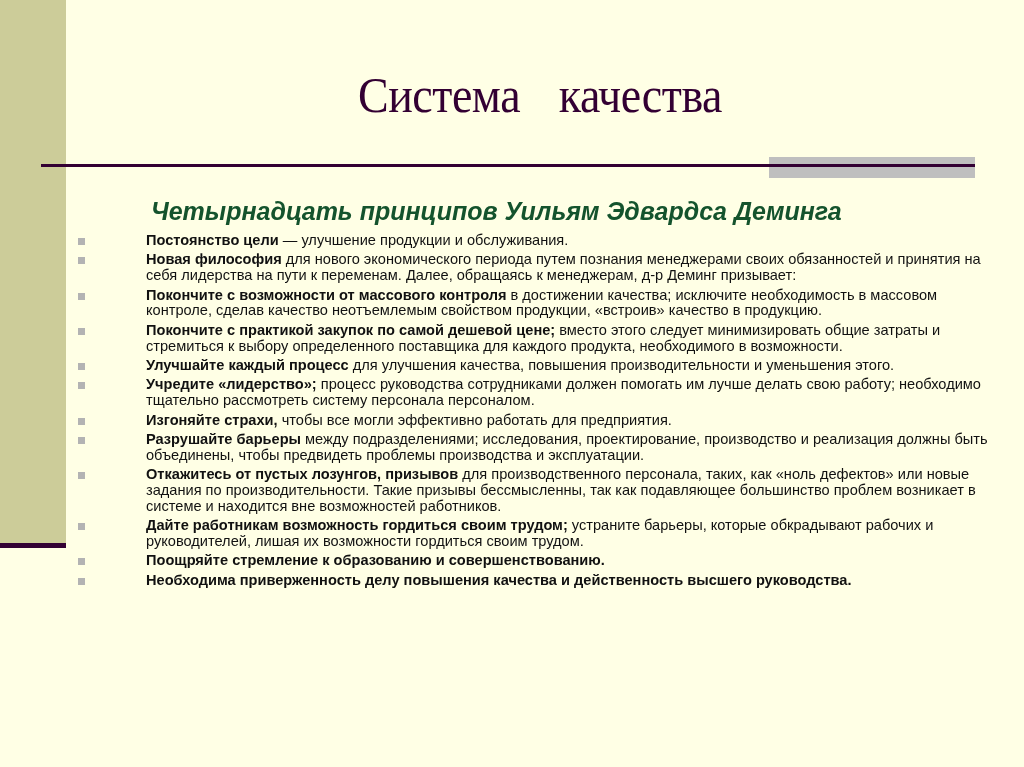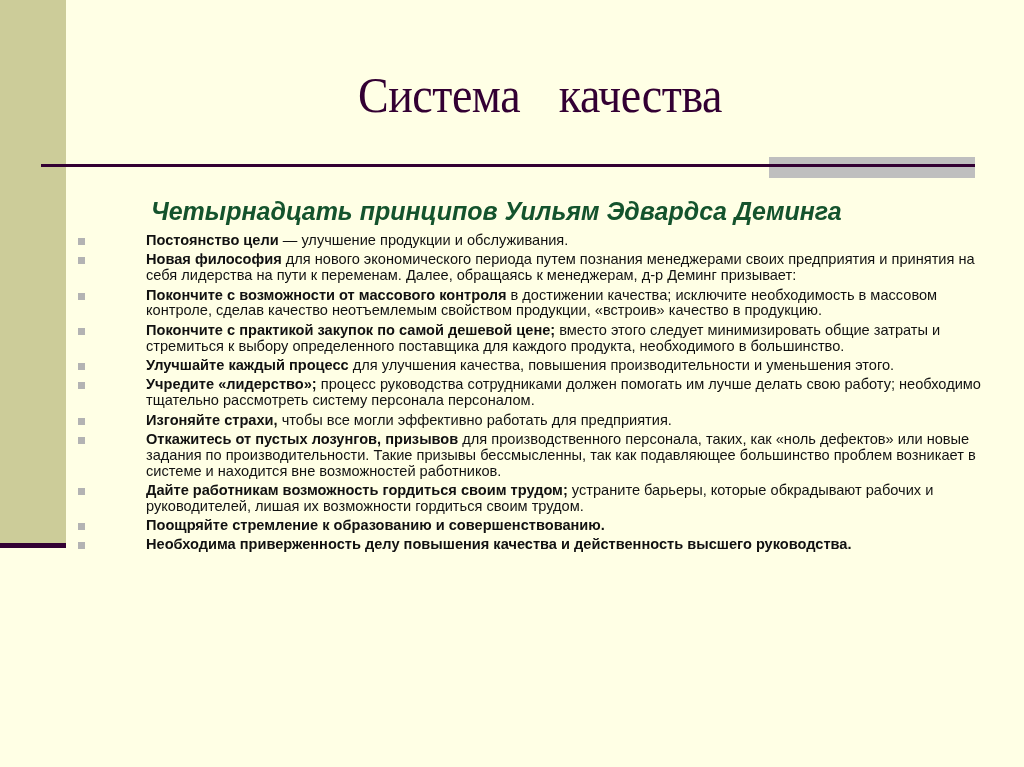--- a/index.html
+++ b/index.html
@@ -107,25 +107,26 @@
 
 <div class="title">Система    качества</div>
 
 <div class="gray-block"></div>
 <div class="rule"></div>
 
 <div class="subtitle">Четырнадцать принципов Уильям Эдвардса Деминга</div>
 
 <ul class="list">
   <li class="item"><span class="bullet"></span><span class="lead">Постоянство цели</span><span> — улучшение продукции и обслуживания.</span></li>
-  <li class="item"><span class="bullet"></span><span class="lead">Новая философия</span><span> для нового экономического периода путем познания менеджерами своих предприятия и принятия на себя лидерства на пути к переменам. Далее, обращаясь к менеджерам, д-р Деминг призывает:</span></li>
+  <li class="item"><span class="bullet"></span><span class="lead">Новая философия</span><span> для нового экономического периода путем познания менеджерами своих обязанностей и принятия на себя лидерства на пути к переменам. Далее, обращаясь к менеджерам, д-р Деминг призывает:</span></li>
   <li class="item"><span class="bullet"></span><span class="lead">Покончите с возможности от массового контроля</span><span> в достижении качества; исключите необходимость в массовом контроле, сделав качество неотъемлемым свойством продукции, «встроив» качество в продукцию.</span></li>
-  <li class="item"><span class="bullet"></span><span class="lead">Покончите с практикой закупок по самой дешевой цене;</span><span> вместо этого следует минимизировать общие затраты и стремиться к выбору определенного поставщика для каждого продукта, необходимого в большинство.</span></li>
+  <li class="item"><span class="bullet"></span><span class="lead">Покончите с практикой закупок по самой дешевой цене;</span><span> вместо этого следует минимизировать общие затраты и стремиться к выбору определенного поставщика для каждого продукта, необходимого в возможности.</span></li>
   <li class="item"><span class="bullet"></span><span class="lead">Улучшайте каждый процесс</span><span> для улучшения качества, повышения производительности и уменьшения этого.</span></li>
   <li class="item"><span class="bullet"></span><span></span></li>
   <li class="item"><span class="bullet"></span><span class="lead">Учредите «лидерство»;</span><span> процесс руководства сотрудниками должен помогать им лучше делать свою работу; необходимо тщательно рассмотреть систему персонала персоналом.</span></li>
   <li class="item"><span class="bullet"></span><span class="lead">Изгоняйте страхи,</span><span> чтобы все могли эффективно работать для предприятия.</span></li>
+  <li class="item"><span class="bullet"></span><span class="lead">Разрушайте барьеры</span><span> между подразделениями; исследования, проектирование, производство и реализация должны быть объединены, чтобы предвидеть проблемы производства и эксплуатации.</span></li>
   <li class="item"><span class="bullet"></span><span class="lead">Откажитесь от пустых лозунгов, призывов</span><span> для производственного персонала, таких, как «ноль дефектов» или новые задания по производительности. Такие призывы бессмысленны, так как подавляющее большинство проблем возникает в системе и находится вне возможностей работников.</span></li>
   <li class="item"><span class="bullet"></span><span></span></li>
   <li class="item"><span class="bullet"></span><span class="lead">Дайте работникам возможность гордиться своим трудом;</span><span>  устраните барьеры, которые обкрадывают рабочих и руководителей, лишая их возможности гордиться своим трудом.</span></li>
   <li class="item"><span class="bullet"></span><span class="lead">Поощряйте стремление к образованию и совершенствованию.</span><span></span></li>
   <li class="item"><span class="bullet"></span><span class="lead">Необходима приверженность делу повышения качества и действенность высшего руководства.</span><span></span></li>
 </ul>
 
 </body></html>

